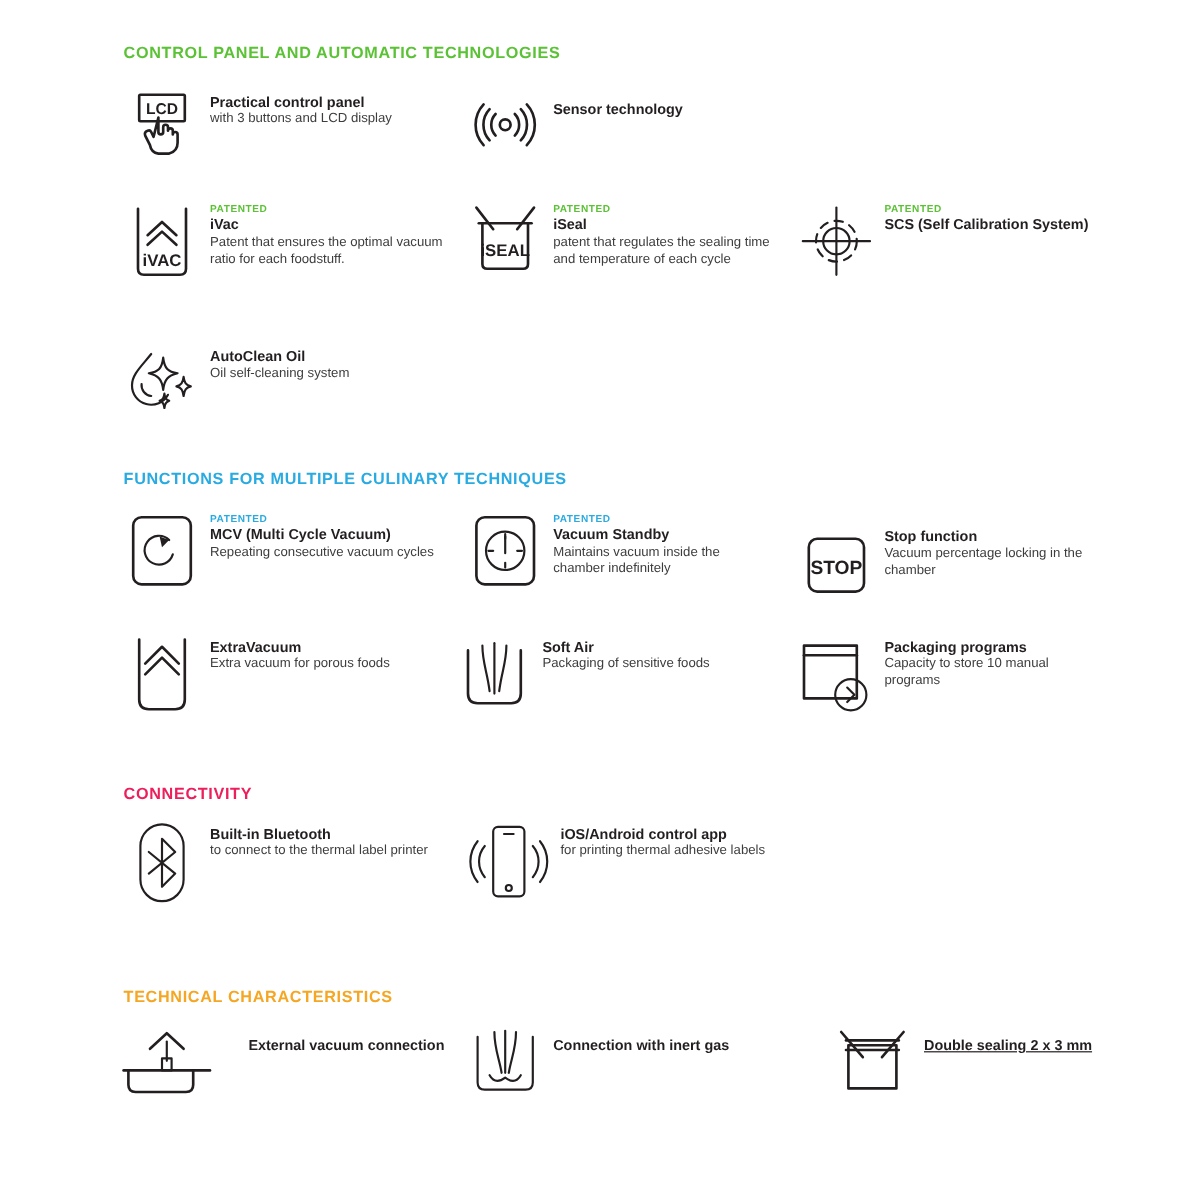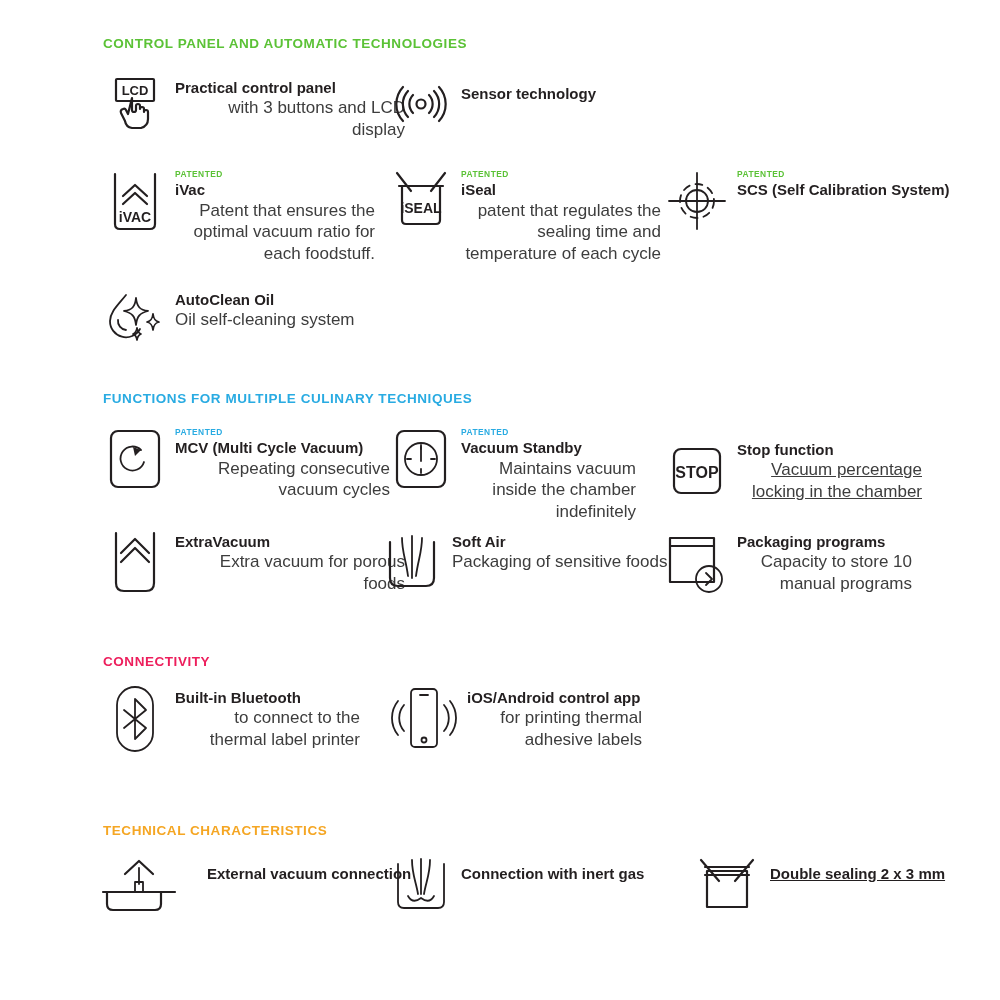--- a/index.html
+++ b/index.html
@@ -62,33 +62,32 @@
   }
   .patented {
     font-size: 8.4px;
     font-weight: bold;
     letter-spacing: 0.5px;
     text-transform: uppercase;
     margin-bottom: 2px;
     line-height: 1;
   }
   .f-title {
-    font-size: 15px;
+    font-size: 12px;
     font-weight: bold;
     color: #231f20;
     line-height: 1.28;
     white-space: nowrap;
   }
   .f-desc {
-    font-size: 17px;
+    font-size: 11px;
     font-weight: normal;
     color: #3d3d3d;
     line-height: 1.27;
     max-width: 200px;
-    text-align: right;
   }
   .f-title.solo {
     padding-top: 6px;
   }
 
   
   svg { display: block; overflow: visible; }
   .st { fill: none; stroke: #231f20; stroke-width: 2.2; stroke-linecap: round; stroke-linejoin: round; }
   .st-thin { fill: none; stroke: #231f20; stroke-width: 1.8; stroke-linecap: round; stroke-linejoin: round; }
   .st-fill { fill: #231f20; }
@@ -252,21 +251,21 @@
 
   <div class="feature" style="left:665px; top:436px;">
     <div class="icon-box tall">
       <svg width="52" height="50" viewBox="0 0 52 50">
         <rect class="st" x="3" y="3" width="46" height="44" rx="7"></rect>
         <text class="glyph" x="26" y="32" font-size="16" text-anchor="middle">STOP</text>
       </svg>
     </div>
     <div class="txt">
       <div class="f-title">Stop function</div>
-      <div class="f-desc" style="max-width:185px;text-decoration:underline;">Vacuum percentage locking in the chamber</div>
+      <div class="f-desc" style="max-width:185px;">Vacuum percentage locking in the chamber</div>
     </div>
   </div>
 
   <div class="feature" style="left:103px; top:528px;">
     <div class="icon-box tall">
       <svg width="48" height="66" viewBox="0 0 48 66">
         <path class="st" d="M5 3 v50 q0 8 8 8 h22 q8 0 8-8 v-50"></path>
         <path class="st" d="M10 23 L24 9 L38 23"></path>
         <path class="st" d="M10 32 L24 18 L38 32"></path>
       </svg>

